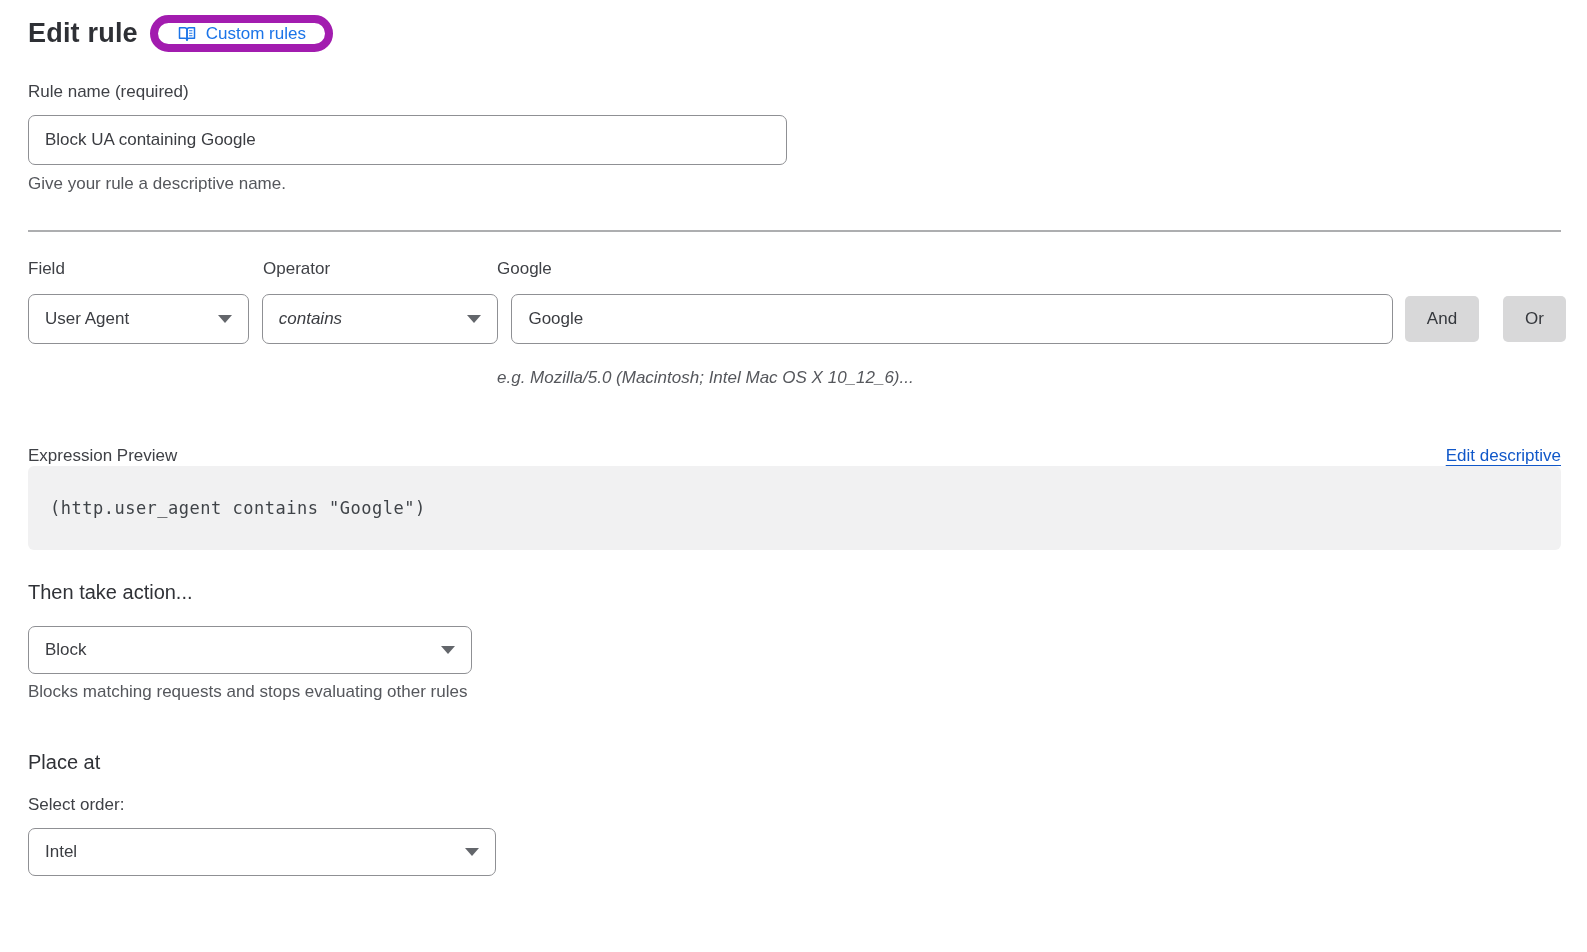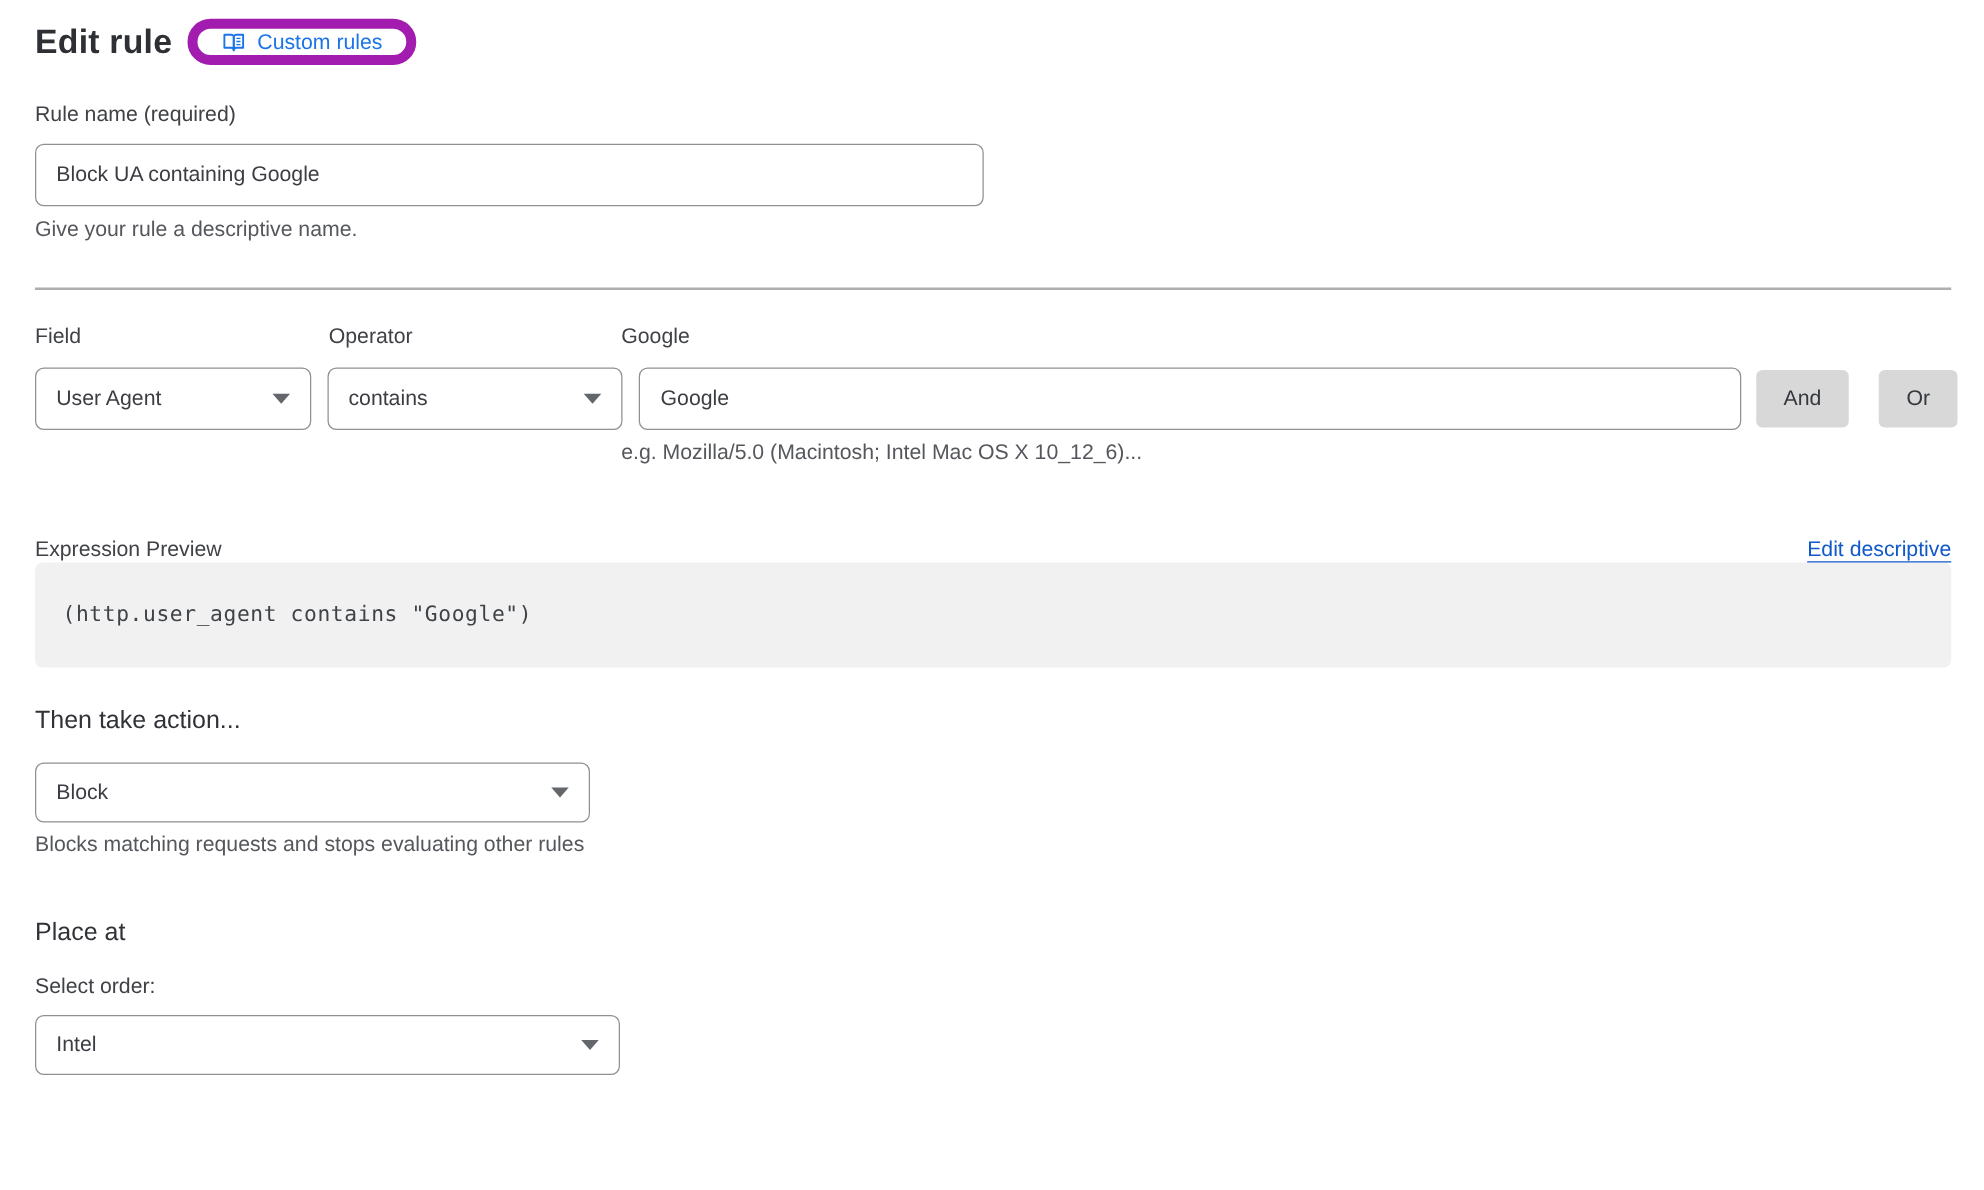--- a/index.html
+++ b/index.html
@@ -104,38 +104,39 @@
     font-size: 17px;
     color: #3f4146;
   }
   .builder-labels .lbl-field    { width: 235px; }
   .builder-labels .lbl-operator { width: 234px; }
   .builder-row {
     display: flex;
     align-items: center;
   }
   .sel-field    { width: 222px; margin-right: 13px; }
-  .sel-operator { width: 238px; margin-right: 13px; }
+  .sel-operator { width: 238px; margin-right: 13px; font-style: italic; }
   .value-input  { width: 887px; margin-right: 12px; }
   .logic-btn {
     height: 46px;
     border: none;
     border-radius: 5px;
     background: #d8d8d9;
     color: #35383d;
     font-size: 17px;
     font-family: inherit;
     cursor: pointer;
     padding: 0 22px;
   }
   .btn-and { margin-right: 24px; }
   .value-helper {
     margin-left: 469px;
-    margin-top: 8px;
+    margin-top: 24px;
     margin-bottom: 58px;
+    font-style: italic;
   }
 
   
   .preview-head {
     display: flex;
     align-items: flex-end;
     justify-content: space-between;
     width: 1533px;
   }
   .preview-label { font-size: 17px; color: #3f4146; }

